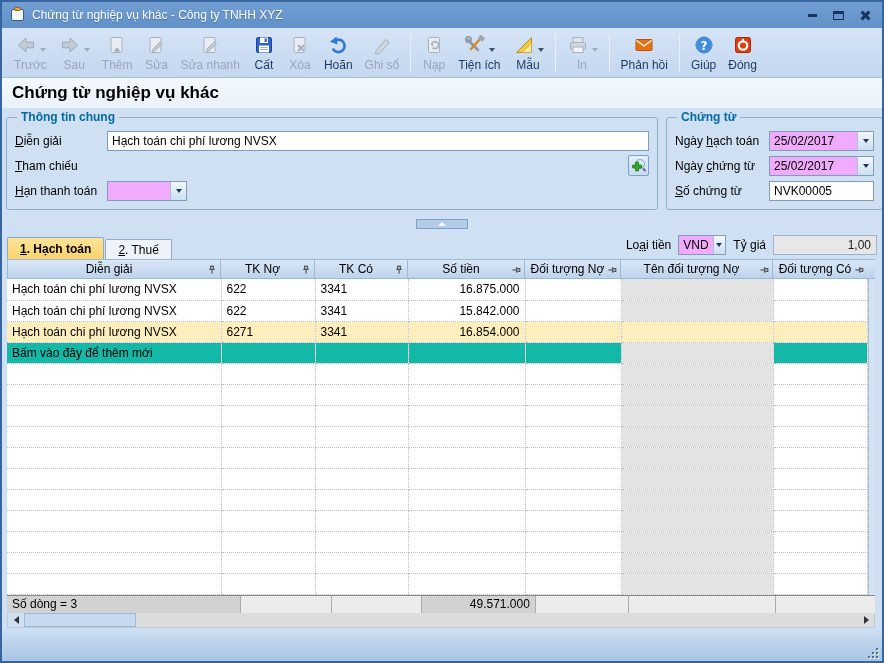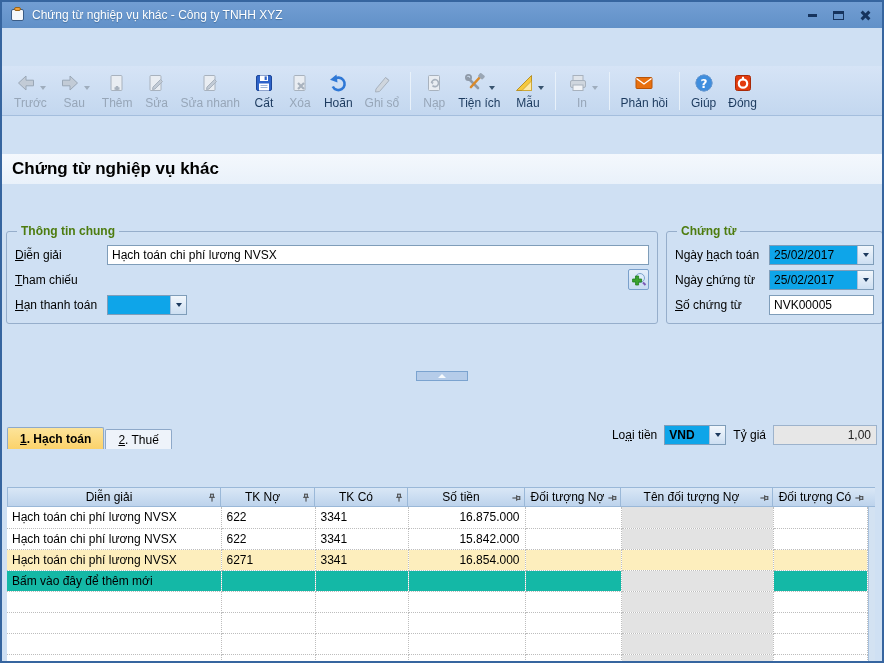--- a/index.html
+++ b/index.html
@@ -1,19 +1,19 @@
 <!DOCTYPE html>
 <html><head>
 <meta charset="utf-8">
 <style>
   html,body{margin:0;padding:0;background:#9fb6cf;font-family:"Liberation Sans","DejaVu Sans",sans-serif;}
   *{box-sizing:border-box;}
   u{text-decoration:underline;}
 
-  .window{width:884px;height:663px;border:2px solid #36659f;background:#cfe0f3;display:flex;flex-direction:column;position:relative;overflow:hidden;gap:38px;}
+  .window{width:884px;height:663px;border:2px solid #36659f;background:#cfe0f3;display:flex;flex-direction:column;position:relative;overflow:hidden;}
 
   
   .titlebar{height:26px;background:linear-gradient(#729ed3,#6191c8);display:flex;align-items:center;padding:0 6px;flex:0 0 auto;}
   .app-icon{width:16px;height:16px;margin:0 6px 0 2px;position:relative;flex:0 0 auto;}
   .app-icon .page{position:absolute;left:1px;top:2px;width:13px;height:12px;background:#f5f8fb;border:1px solid #3a5c86;border-radius:2px;}
   .app-icon .clip{position:absolute;left:4px;top:0;width:7px;height:4px;background:#f0a23c;border:1px solid #9a6316;border-radius:2px;}
   .title-text{color:#ffffff;font-size:12px;text-shadow:0 1px 1px #44709f;white-space:nowrap;}
   .win-controls{margin-left:auto;display:flex;align-items:center;gap:10px;padding-right:4px;}
   .win-btn{width:16px;height:14px;display:flex;align-items:center;justify-content:center;cursor:default;position:relative;}
   .glyph-min{width:9px;height:3px;background:#16345e;}
@@ -34,28 +34,28 @@
   .tb-sep{width:1px;background:#9db9d8;border-right:1px solid #e8f1fa;margin:4px 5px;}
   svg.tbi{width:22px;height:22px;display:block;}
 
   
   .page-header{height:30px;background:linear-gradient(#f4f8fd,#e9f1fa);display:flex;align-items:center;padding-left:10px;flex:0 0 auto;}
   .page-header .pt{font-size:17px;font-weight:bold;color:#000;}
 
   
   .form-area{height:110px;position:relative;flex:0 0 auto;font-size:12px;}
   fieldset{position:absolute;border:1px solid #96aecb;border-radius:3px;margin:0;padding:4px 8px 6px 8px;}
-  fieldset legend{font-weight:bold;font-size:12px;padding:0 4px;margin-left:2px;color:#4d7c0f;}
+  fieldset legend{font-weight:bold;font-size:12px;padding:0 4px;margin-left:2px;color:#0369a1;}
   .fs-left{left:4px;top:2px;width:652px;height:100px;}
   .fs-right{left:664px;top:2px;width:214px;height:100px;}
   .frow{display:flex;align-items:center;height:25px;}
   .flabel{width:92px;flex:0 0 auto;color:#000;}
   .fs-right .flabel{width:94px;}
   .tinput{height:20px;border:1px solid #7f9db9;background:#fff;padding:0 4px;font-size:12px;font-family:inherit;color:#000;flex:1;}
-  .combo{display:flex;height:20px;border:1px solid #7f9db9;background:#0ea5e9;}
+  .combo{display:flex;height:20px;border:1px solid #7f9db9;background:#f0abfc;}
   .combo .ctext{flex:1;padding:0 4px;font-size:12px;display:flex;align-items:center;color:#000;}
   .combo .cbtn{width:16px;background:linear-gradient(#f2f7fc,#cddff2);border-left:1px solid #a8c0da;display:flex;align-items:center;justify-content:center;}
   .combo .tri{width:0;height:0;border-left:3.5px solid transparent;border-right:3.5px solid transparent;border-top:4px solid #1c3a5e;}
   .w80{width:80px;flex:0 0 auto;}
   .w104{width:105px;flex:0 0 auto;}
   .ro-input{height:20px;width:104px;border:1px solid #9db3cc;background:#e7e7e7;color:#222;font-size:12px;display:flex;align-items:center;justify-content:flex-end;padding:0 5px;}
   .ref-btn{margin-left:auto;width:21px;height:21px;border:1px solid #7aa0cb;background:linear-gradient(#e4eefa,#c8dcf2);display:flex;align-items:center;justify-content:center;border-radius:2px;}
 
   
   .splitter{height:12px;display:flex;align-items:center;justify-content:center;flex:0 0 auto;}
@@ -368,21 +368,21 @@
     <div class="split-handle">
         <span class="tri-up"></span>
       </div>
   </div>
 
   <div class="tabrow">
     <div class="tab active"><u>1</u>. Hạch toán</div>
     <div class="tab"><u>2</u>. Thuế</div>
     <div class="cur-controls">
       <span>Lo<u>ạ</u>i tiền</span>
-      <span class="combo" style="width:62px;font-weight:bold;">
+      <span class="combo" style="width:48px;">
         <span class="ctext">VND</span>
         <span class="cbtn">
             <i class="tri"></i>
           </span>
       </span>
       <span>Tỷ <u>g</u>iá</span>
       <span class="ro-input">1,00</span>
     </div>
   </div>
 

